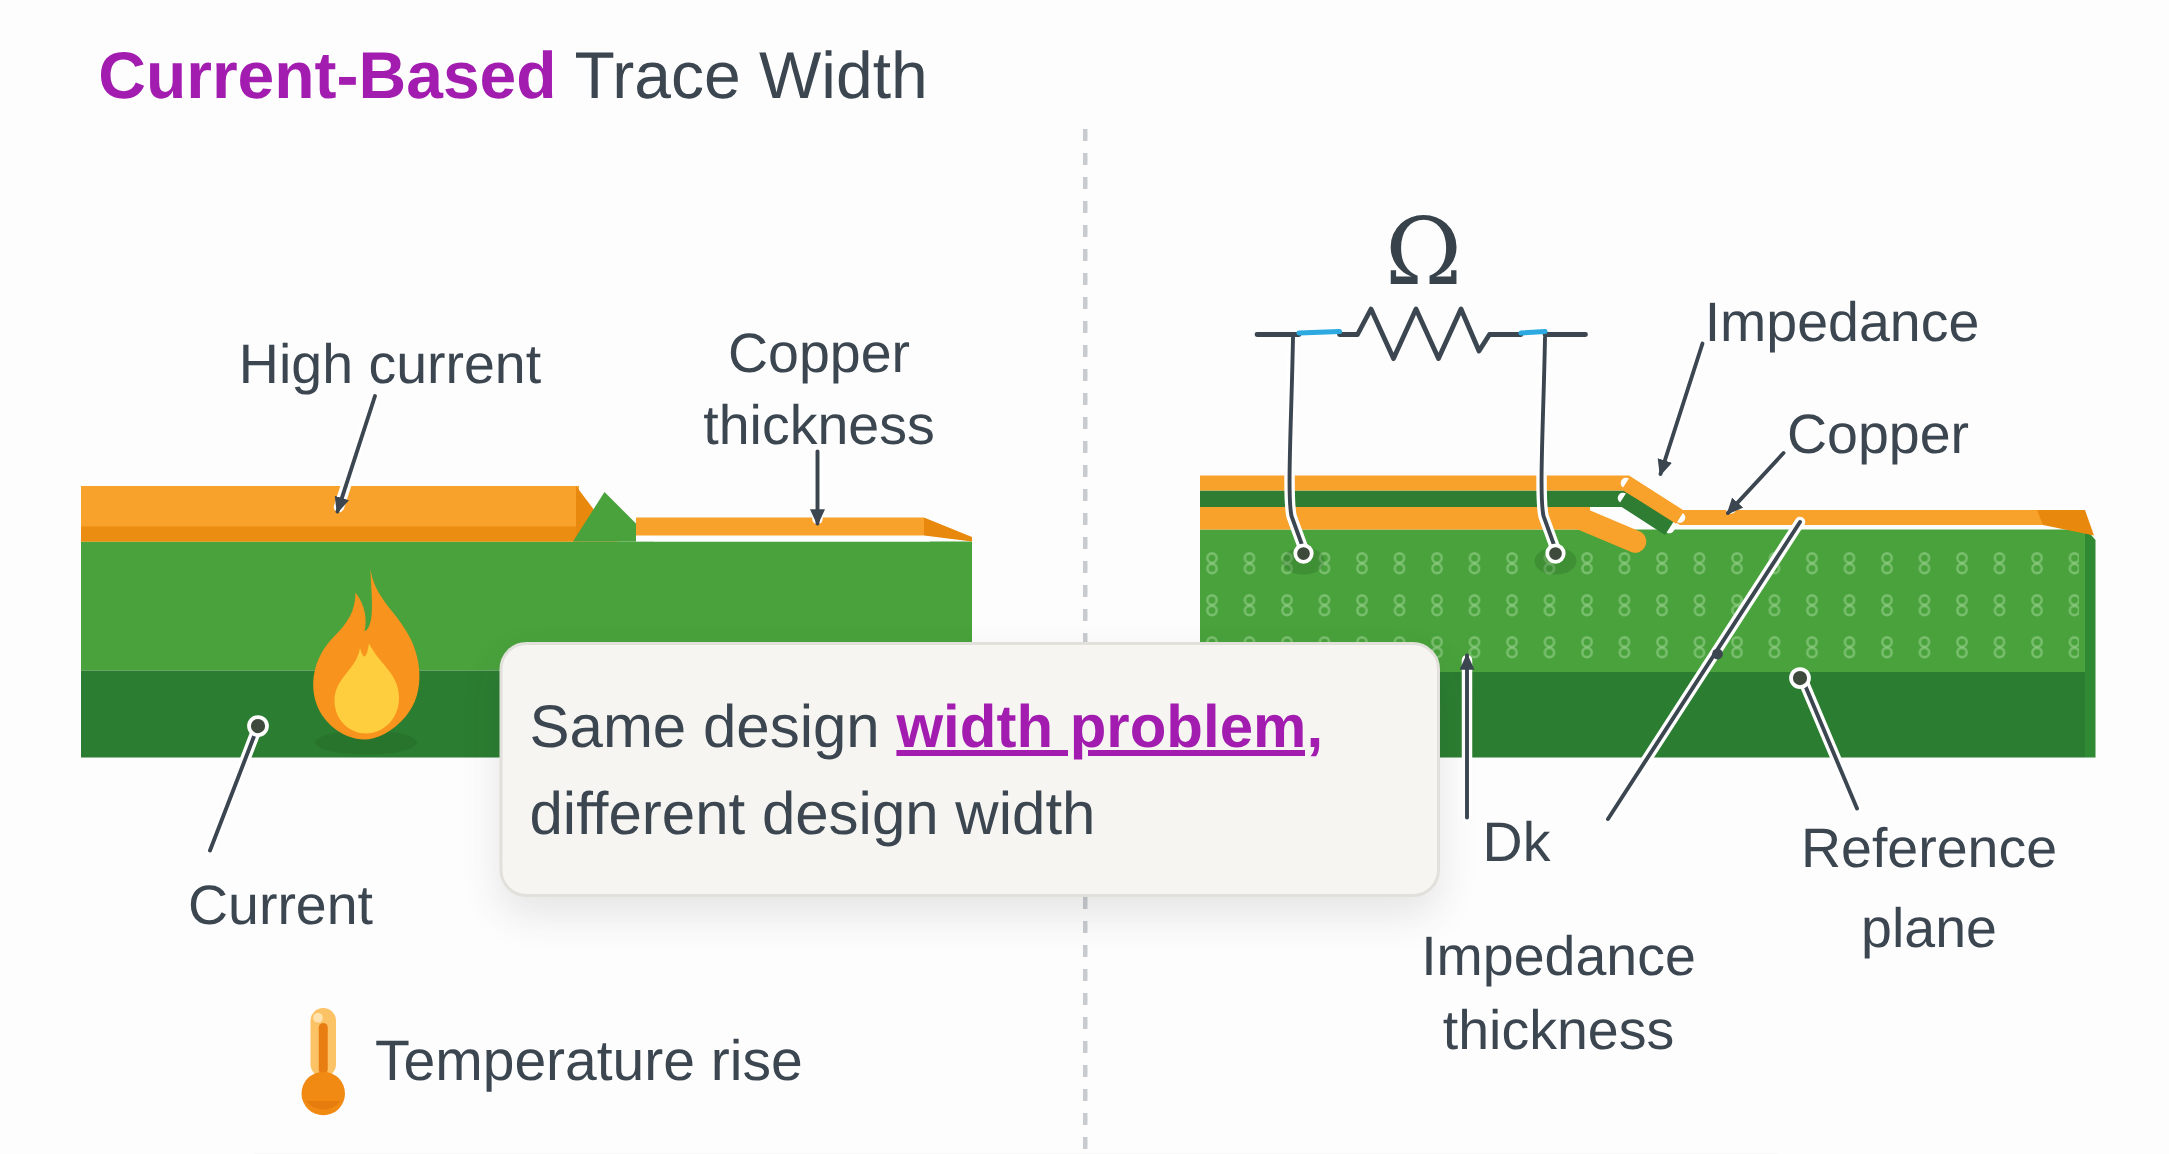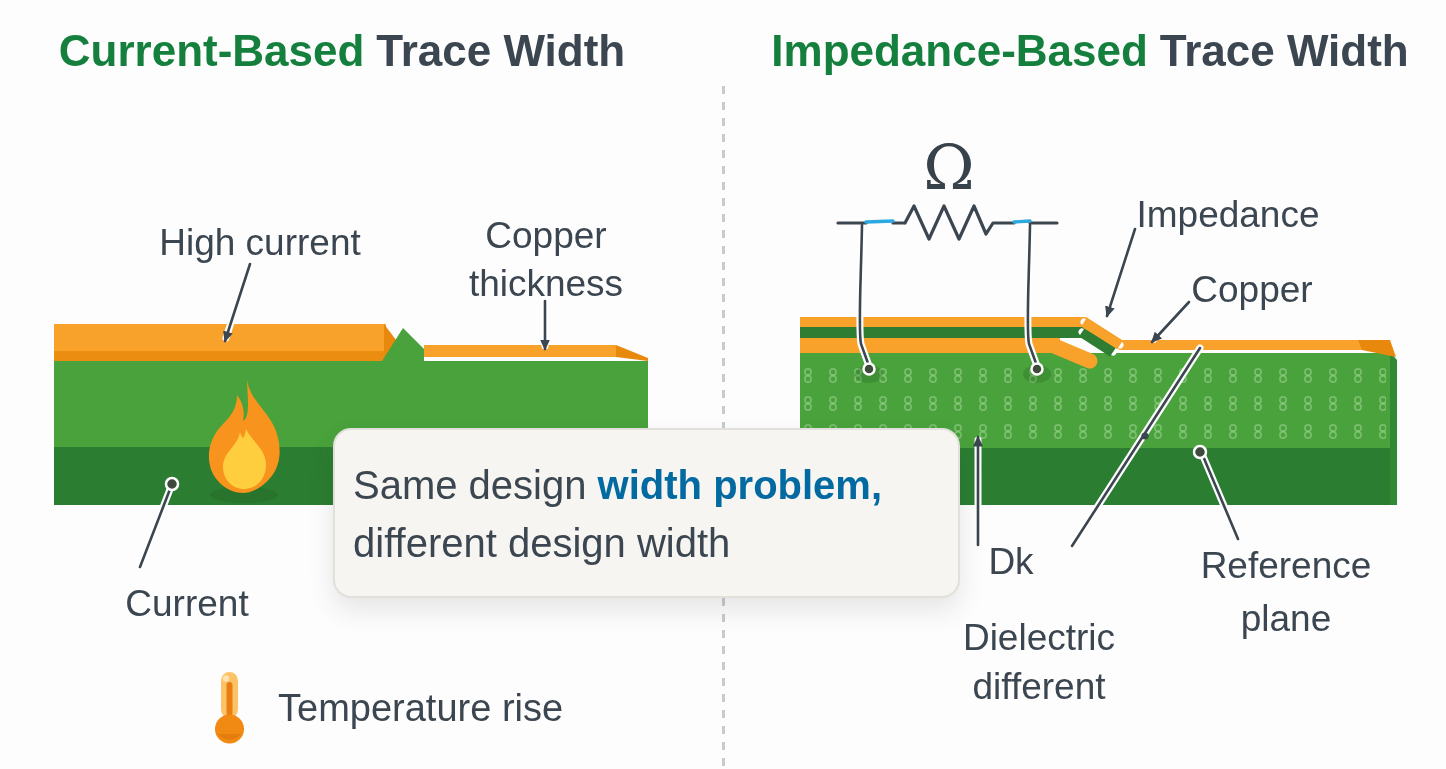--- a/index.html
+++ b/index.html
@@ -5,22 +5,22 @@
   :root{
     --copper:#F9A22B; --copper_dark:#E8890D; --substrate:#49A23C; --substrate_dark:#2B7D31;
     --strip_green:#2E7D32; --text:#3B4650; --wire_blue:#2BA9E0; --card_bg:#F6F5F2;
     --card_border:#E2E0DA; --divider:#C7CBCF; --bg:#FDFDFD;
   }
   html,body{margin:0;padding:0;}
   body{background:#e9e9e9;font-family:"Liberation Sans",sans-serif;}
   .canvas{position:relative;width:1446px;height:769px;background:var(--bg);overflow:hidden;margin:0 auto;}
 
   .title{position:absolute;top:26px;font-size:44px;color:var(--text);white-space:nowrap;transform:translateX(-50%);}
-  .title .bold{font-weight:700;color:#15803d;}
-  .title .rest{font-weight:700;margin-left:0.27em;}
+  .title .bold{font-weight:700;color:#a21caf;}
+  .title .rest{font-weight:400;margin-left:0.27em;}
   #title-left{left:342px;}
   #title-right{left:1090px;}
 
   .divider{position:absolute;left:722px;top:86px;width:3px;height:683px;z-index:1;
     background:repeating-linear-gradient(180deg,var(--divider) 0 8px,transparent 8px 16px);}
 
   svg.gfx{position:absolute;left:0;top:0;z-index:2;}
 
   .label{position:absolute;font-size:37px;color:var(--text);z-index:3;transform:translateX(-50%);
     text-align:center;line-height:1.3;}
@@ -28,28 +28,28 @@
   #lbl-high-current{left:260px;top:219px;}
   #lbl-copper-thickness{left:546px;top:212px;width:190px;}
   #lbl-current{left:157px;top:580px;margin-left:30px;}
   #lbl-omega{left:949px;top:128px;font-size:62px;font-family:"DejaVu Serif",serif;color:#37424B;}
   #lbl-impedance{left:1228px;top:191px;}
   #lbl-stackup{left:1252px;top:266px;}
   #lbl-dk{left:1011px;top:538px;}
   #lbl-dielectric{left:1039px;top:614px;width:195px;line-height:1.32;}
   #lbl-refplane{left:1286px;top:540px;width:215px;line-height:1.42;}
 
-  .temp-row{position:absolute;left:208px;top:670px;display:flex;align-items:center;gap:30px;z-index:3;}
+  .temp-row{position:absolute;left:194px;top:670px;display:flex;align-items:center;gap:16px;z-index:3;}
   .temp-row .temp-text{font-size:38px;color:var(--text);white-space:nowrap;}
 
   .card{position:absolute;left:333px;top:428px;width:627px;height:170px;box-sizing:border-box;
     background:var(--card_bg);border:2px solid var(--card_border);border-radius:18px;z-index:4;
     box-shadow:0 12px 26px rgba(60,60,55,.12);padding:26px 18px 0 18px;}
   .card .line{font-size:40px;color:var(--text);line-height:1.45;white-space:nowrap;}
-  .card .b{font-weight:700;color:#0369a1;}
+  .card .b{font-weight:700;color:#a21caf;text-decoration:underline;}
 
   
   .copper{fill:var(--copper);}
   .copper-dk{fill:var(--copper_dark);}
   .green{fill:var(--substrate);}
   .green-dk{fill:var(--substrate_dark);}
   .strip{fill:var(--strip_green);}
   .ink{stroke:var(--text);stroke-width:2.6;fill:none;stroke-linecap:round;}
   .ink-thick{stroke:var(--text);stroke-width:3.2;fill:none;stroke-linecap:round;stroke-linejoin:round;}
   .case{stroke:#FFFFFF;stroke-width:7;fill:none;stroke-linecap:round;}
@@ -58,23 +58,20 @@
   .ink-fill{fill:var(--text);}
 </style>
 </head>
 <body>
 
 <div class="canvas">
 
   <div class="title" id="title-left">
     <span class="bold">Current-Based</span><span class="rest">Trace Width</span>
   </div>
-  <div class="title" id="title-right">
-    <span class="bold">Impedance-Based</span><span class="rest">Trace Width</span>
-  </div>
 
   <div class="divider"></div>
 
   <svg class="gfx" width="1446" height="769" viewBox="0 0 1446 769">
     <defs>
       <marker id="ah" markerWidth="13" markerHeight="11" refX="9.5" refY="5" orient="auto" markerUnits="userSpaceOnUse">
         <path d="M0,0 L11,5 L0,10 Z" class="ink-fill"></path>
       </marker>
       <pattern id="tex" width="25" height="28" patternUnits="userSpaceOnUse">
         <circle cx="8" cy="8" r="3.1" fill="none" stroke="#9FD593" stroke-width="1.7" opacity="0.55"></circle>
@@ -171,21 +168,21 @@
     </g>
   </svg>
 
   <div class="label nowrap" id="lbl-high-current">High current</div>
   <div class="label" id="lbl-copper-thickness">Copper thickness</div>
   <div class="label nowrap" id="lbl-current">Current</div>
   <div class="label nowrap" id="lbl-omega">Ω</div>
   <div class="label nowrap" id="lbl-impedance">Impedance</div>
   <div class="label nowrap" id="lbl-stackup">Copper</div>
   <div class="label nowrap" id="lbl-dk">Dk</div>
-  <div class="label" id="lbl-dielectric">Dielectric different</div>
+  <div class="label" id="lbl-dielectric">Impedance thickness</div>
   <div class="label" id="lbl-refplane">Reference plane</div>
 
   <div class="temp-row">
     <svg width="40" height="76" viewBox="0 0 40 76">
       <rect x="13" y="2" width="17" height="46" rx="8.5" fill="#FCC266"></rect>
       <rect x="18.5" y="12" width="6" height="34" rx="3" fill="#E87E12"></rect>
       <circle cx="21.5" cy="59" r="14.5" fill="#F08A12"></circle>
       <path d="M10,64 A14.5,14.5 0 0 0 33,64 Z" fill="#E0760C" opacity="0.7"></path>
       <circle cx="18" cy="8.5" r="3.2" fill="#FFE3AE"></circle>
     </svg>

